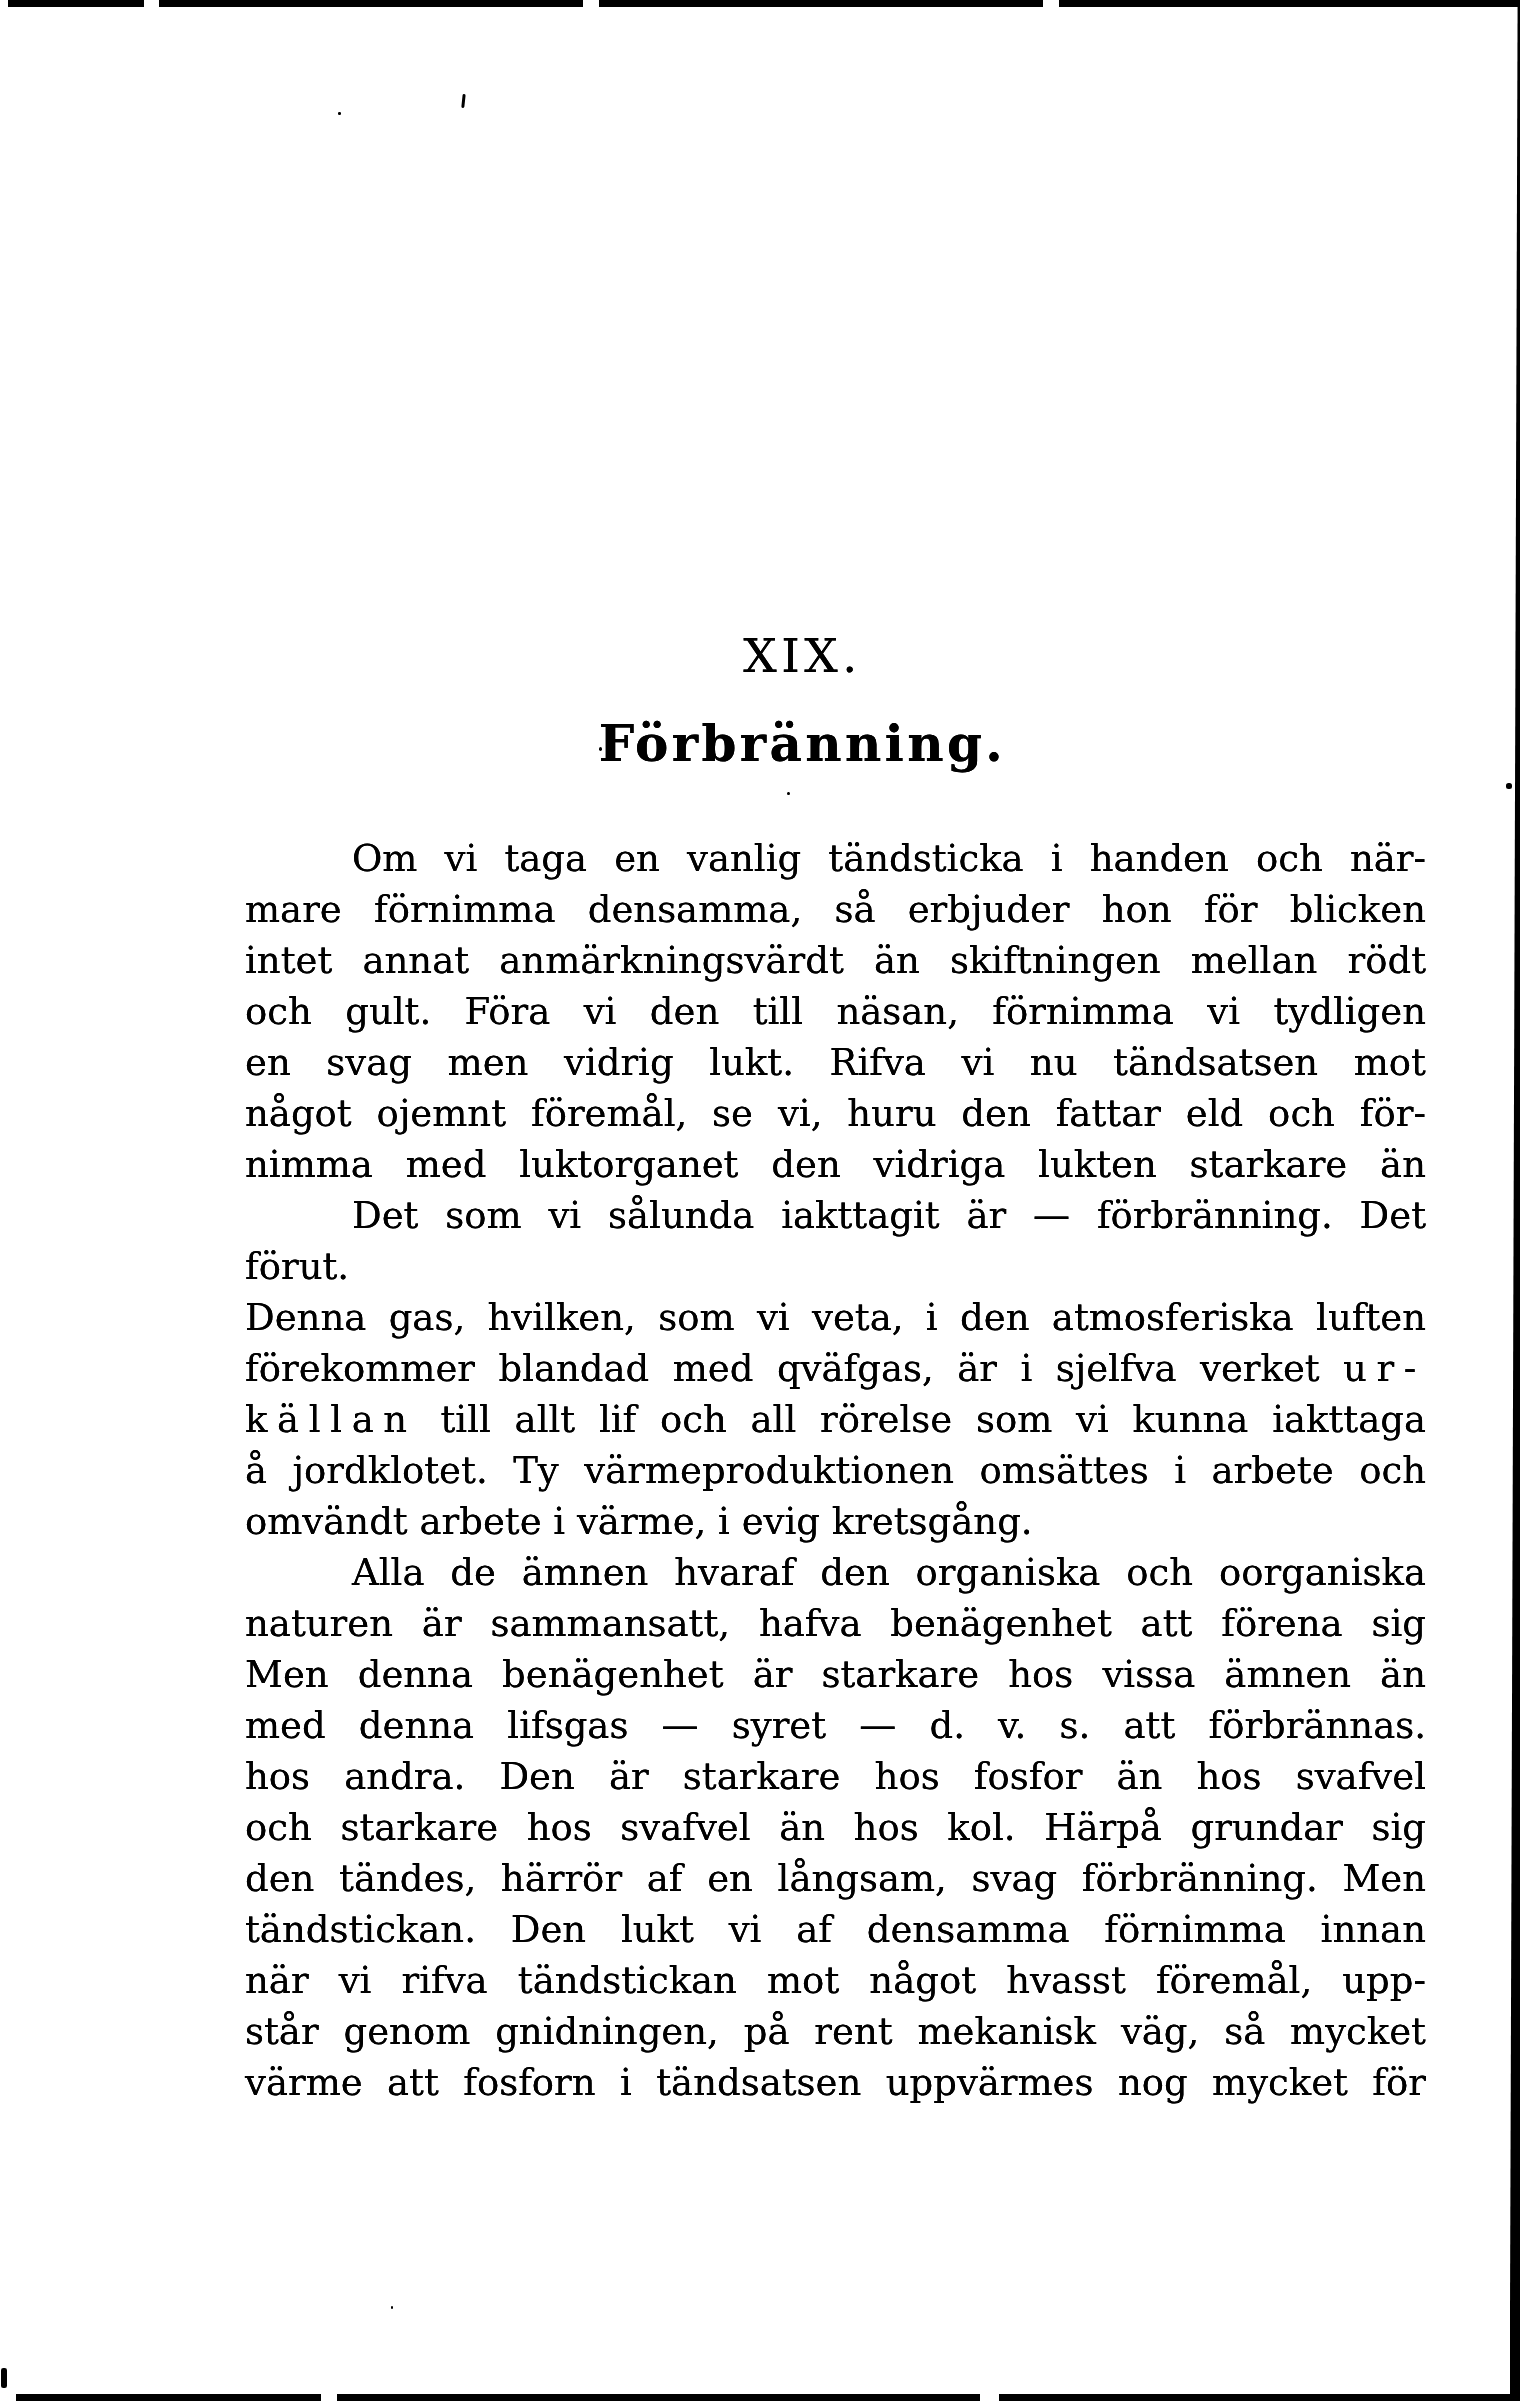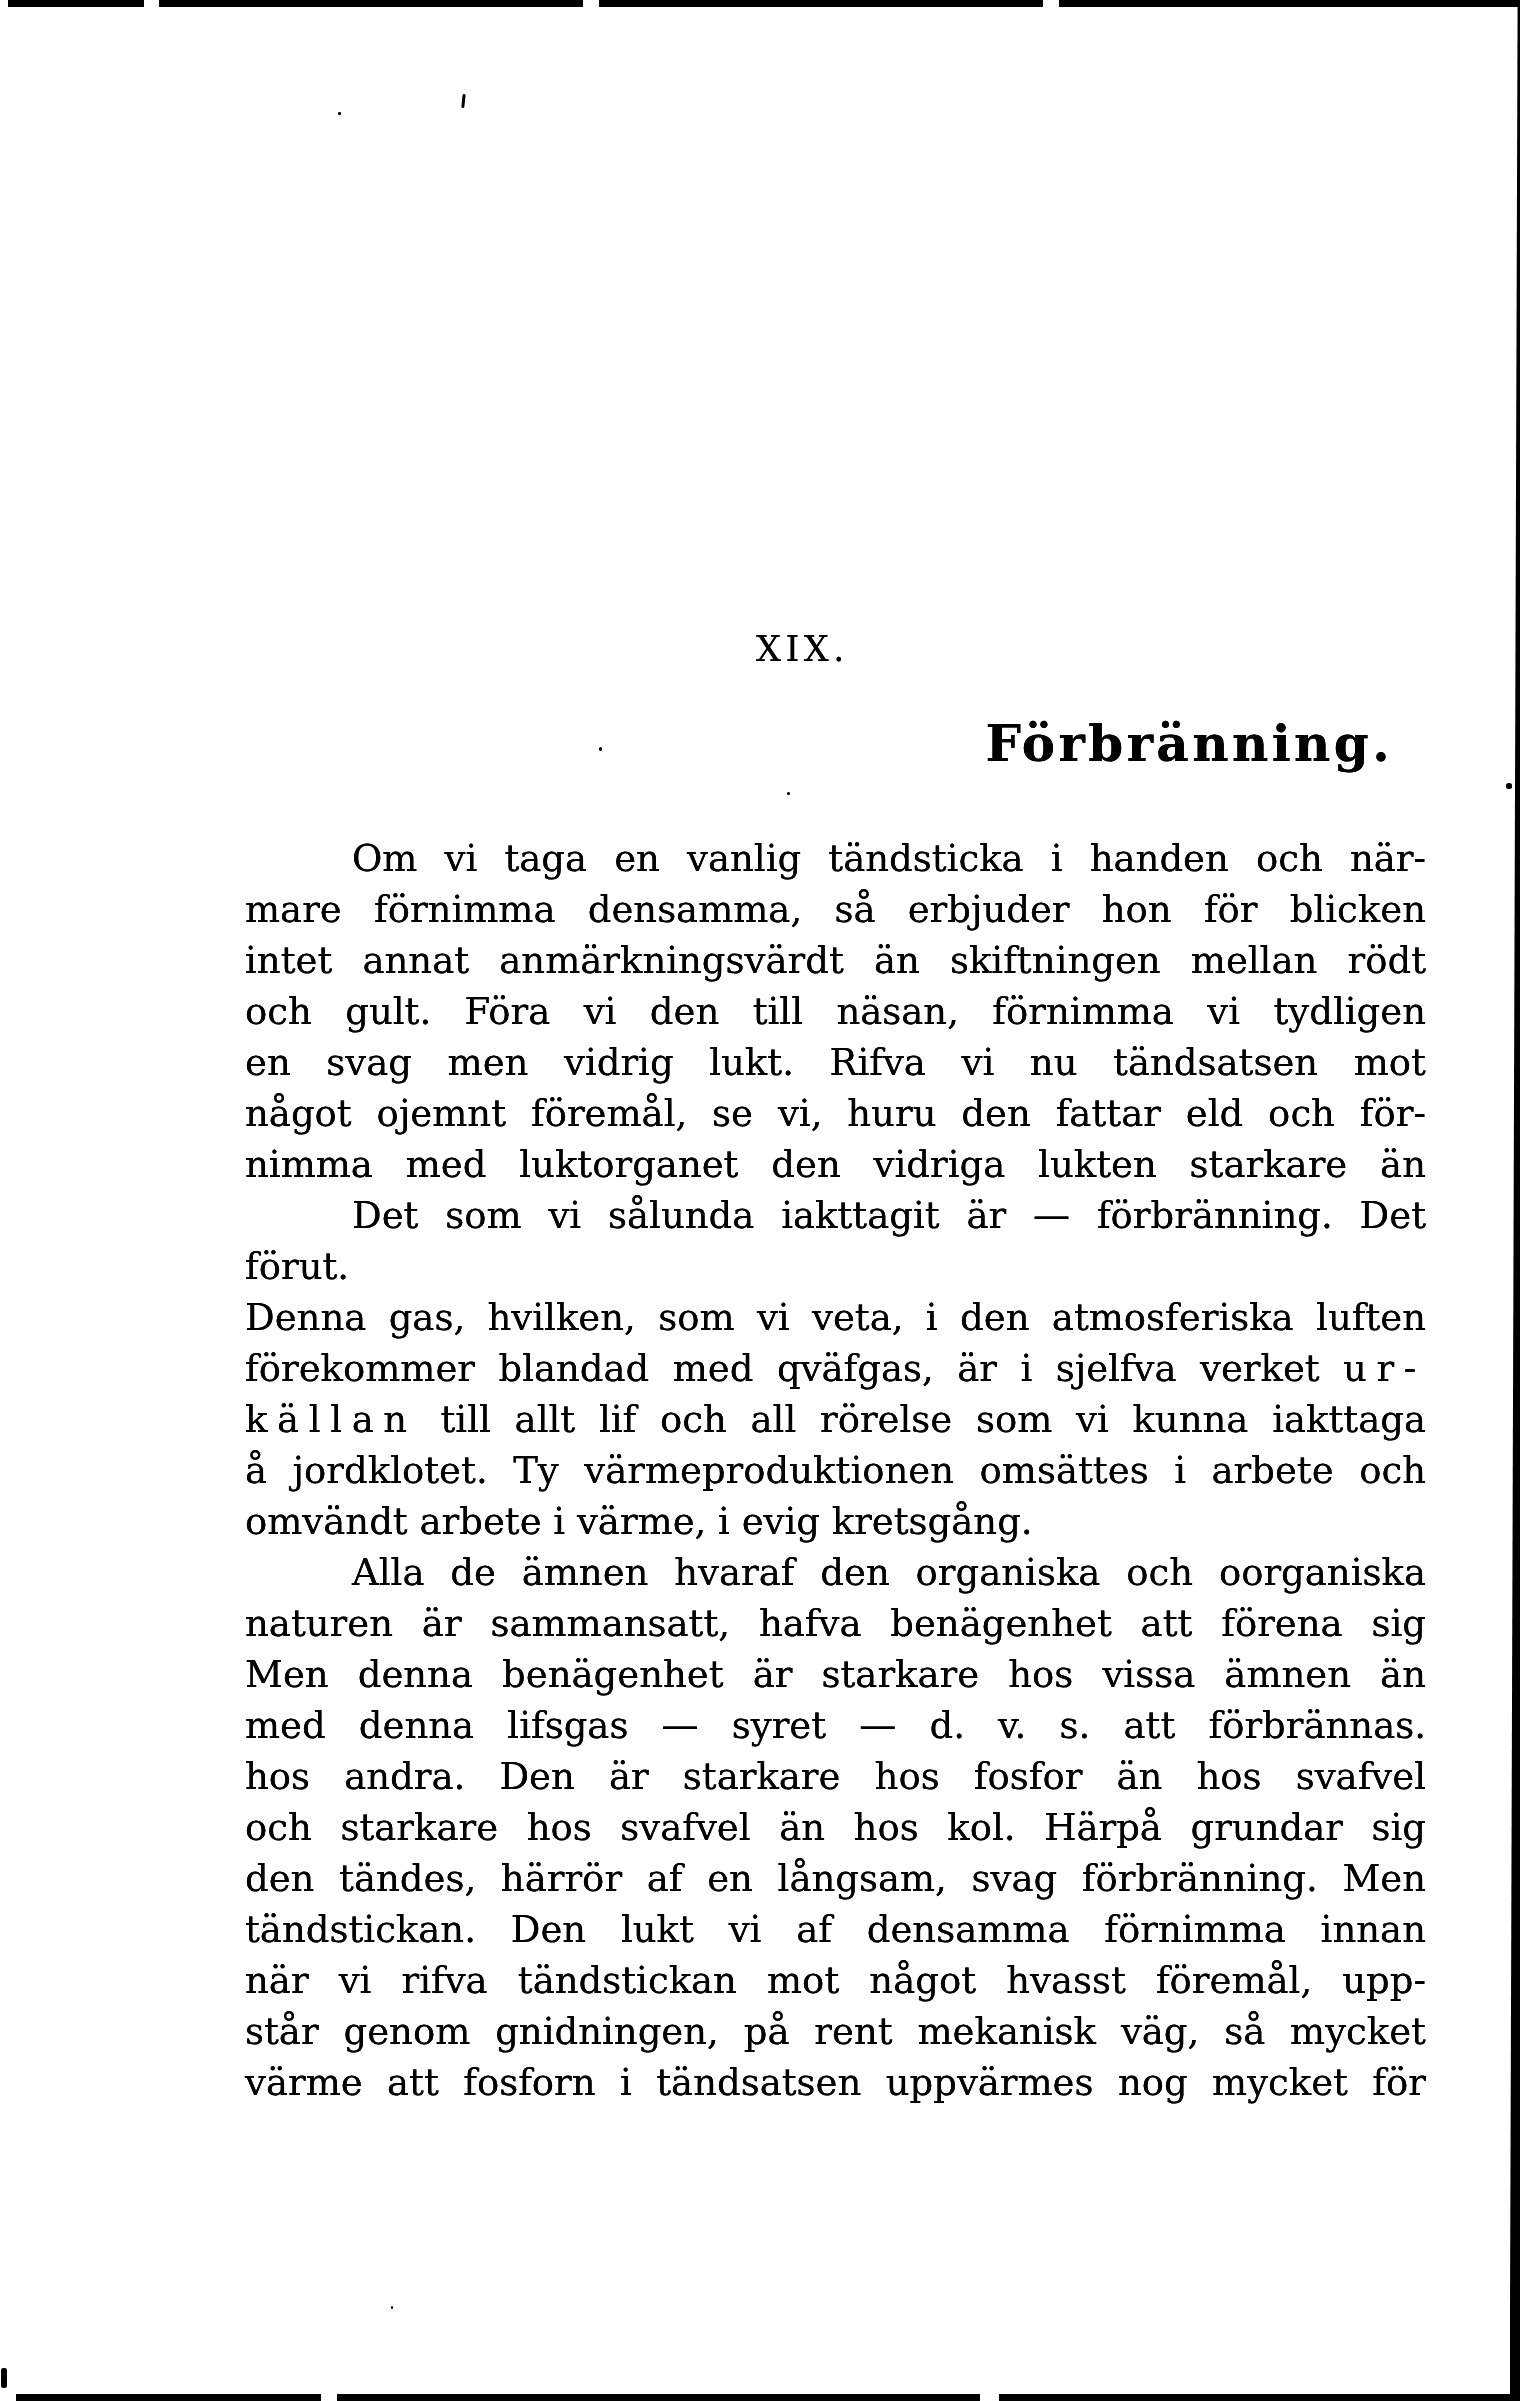--- a/index.html
+++ b/index.html
@@ -18,32 +18,32 @@
     inset: 0;
     color: #000;
     font-family: "DejaVu Serif", "Liberation Serif", serif;
   }
   .chapter-heading {
     position: absolute;
     left: 212px;
     top: 632px;
     width: 1181px;
     text-align: center;
-    font-size: 35px;
+    font-size: 47px;
     line-height: 1.0;
     letter-spacing: 4.5px;
     text-shadow: 0 0 0.6px #000;
     white-space: nowrap;
   }
   .page-title {
     position: absolute;
     left: 212px;
     top: 719px;
     width: 1181px;
-    text-align: right;
+    text-align: center;
     font-size: 50px;
     font-weight: bold;
     line-height: 1.0;
     letter-spacing: 3.4px;
     text-shadow: 0 0 0.6px #000;
     white-space: nowrap;
   }
   .body-text {
     position: absolute;
     left: 223px;

